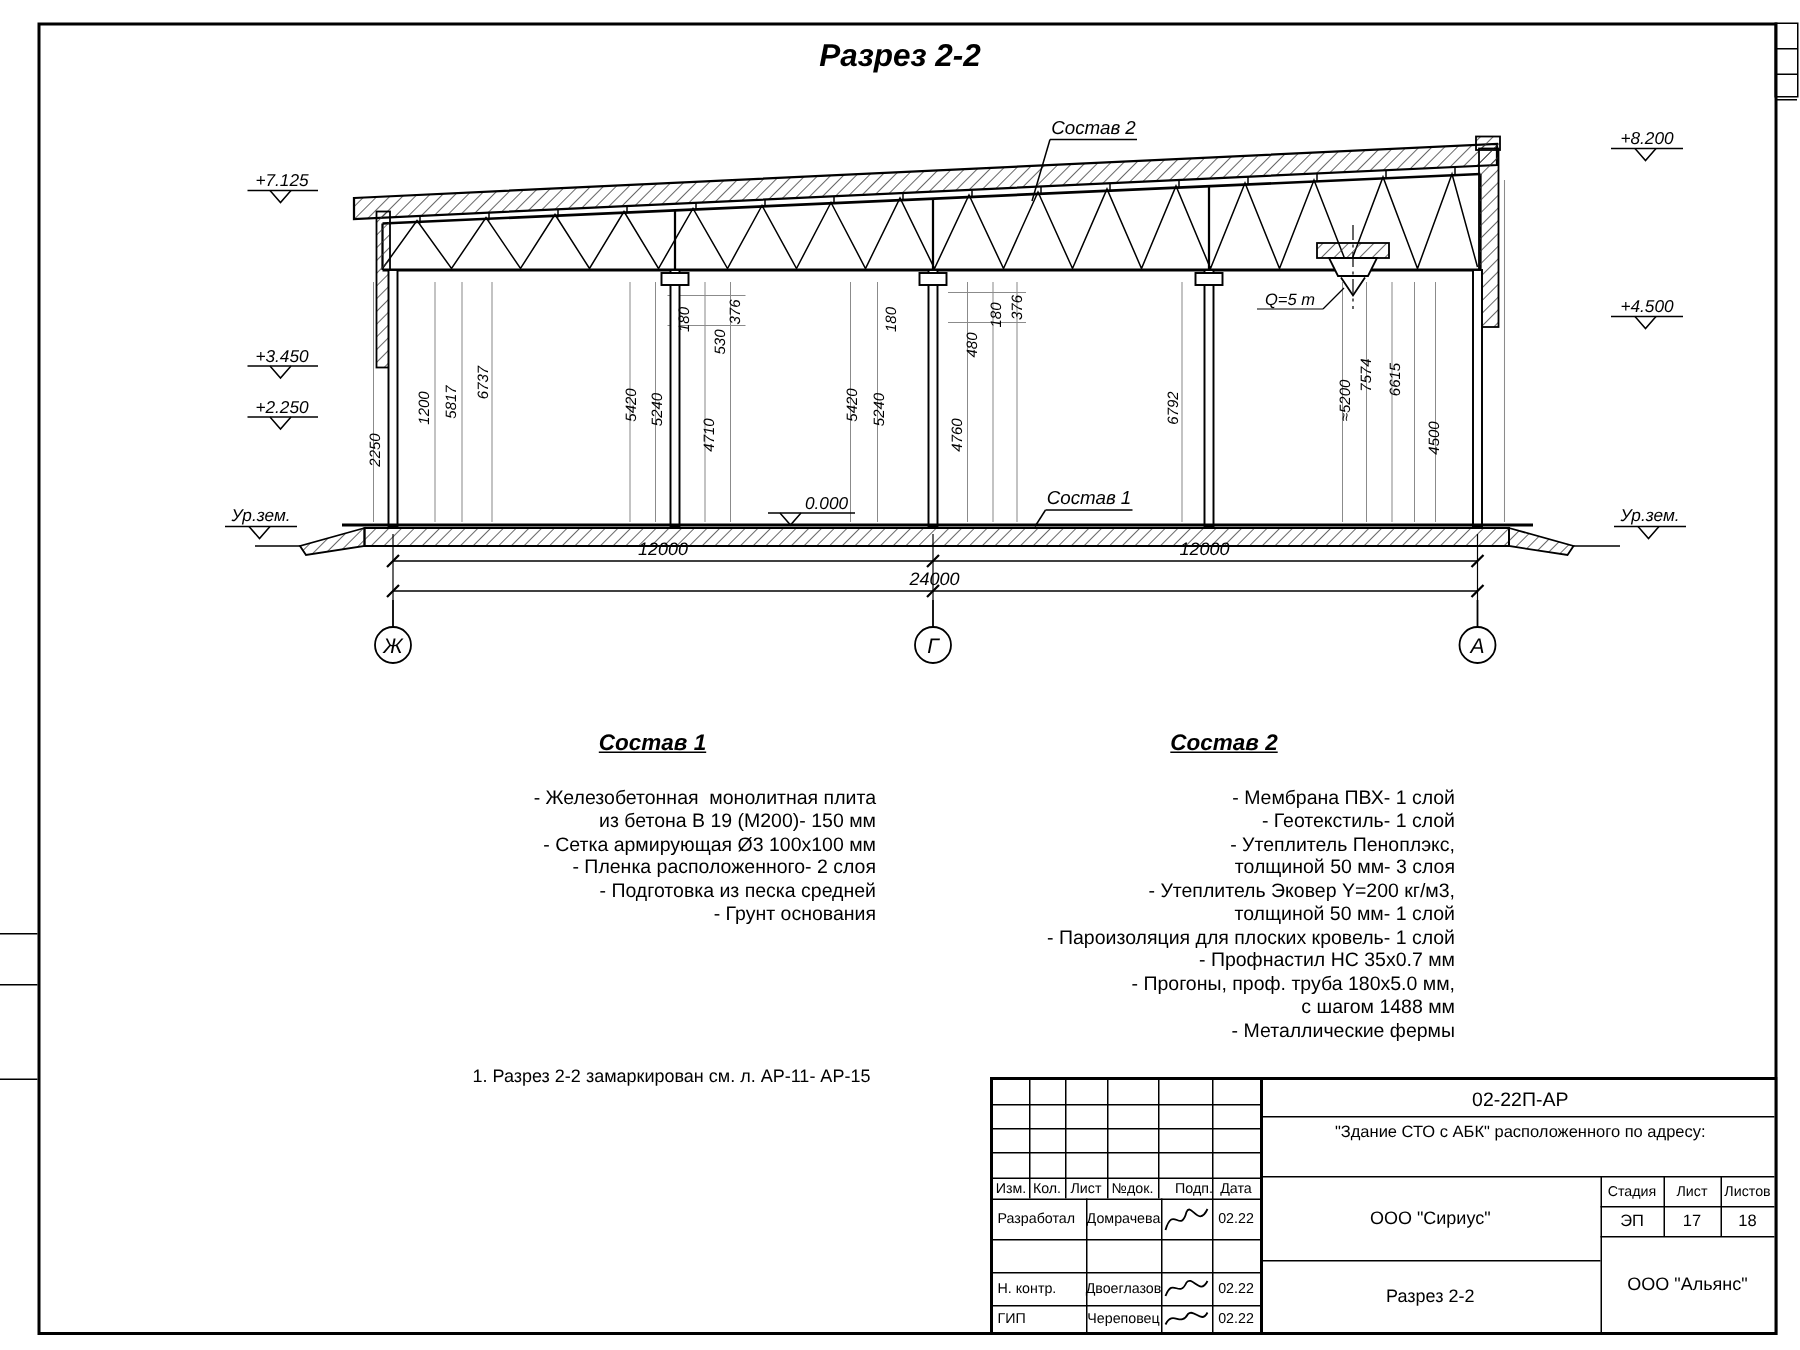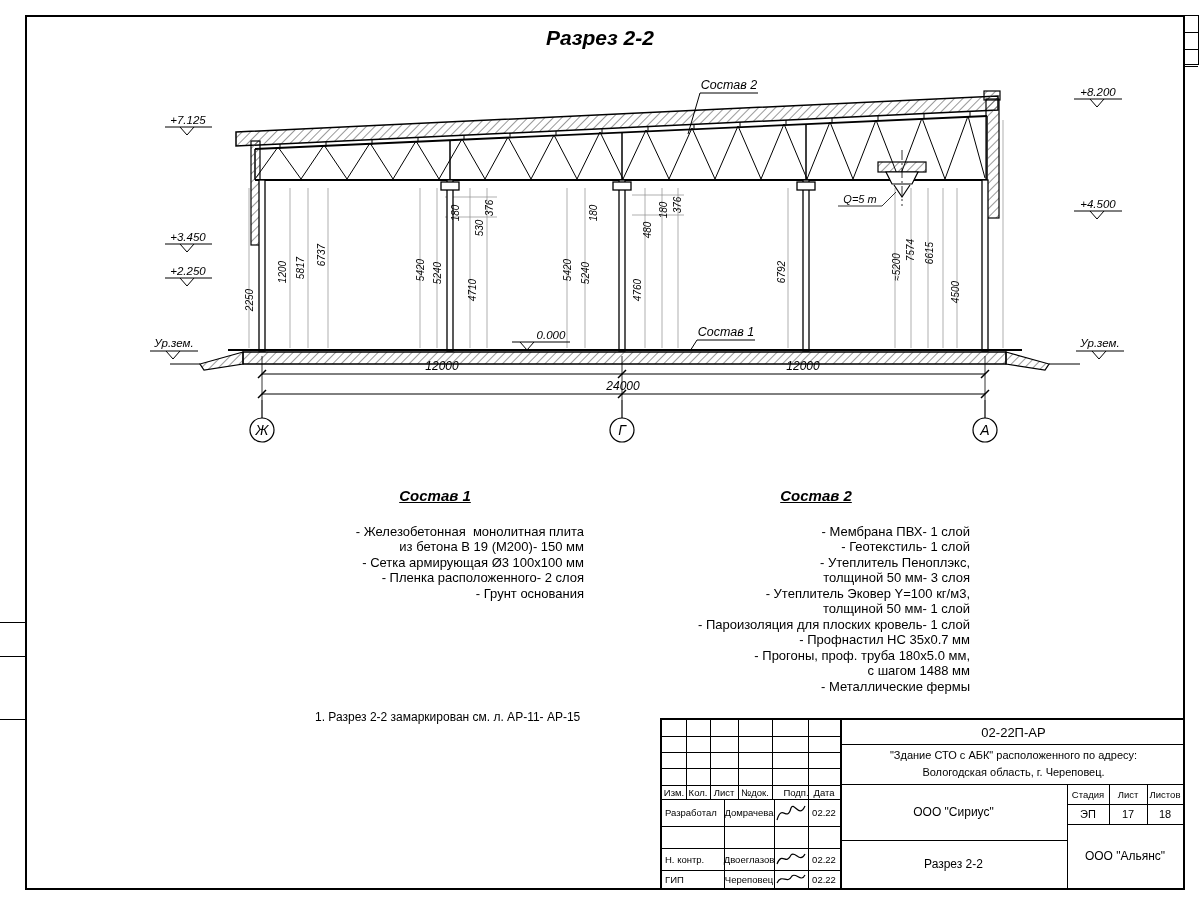--- a/index.html
+++ b/index.html
@@ -244,30 +244,31 @@
       <text class="axisl" x="985" y="435" stroke="none" fill="#000">А</text>
     </g>
   </svg>
 
   <div class="sostav" style="left:286px;top:488px;width:298px">
     <div class="head">Состав 1</div>
     <div class="srow"><span>- Железобетонная  монолитная плита</span><span></span></div>
     <div class="srow"><span>  из бетона В 19 (М200)</span><span>- 150 мм</span></div>
     <div class="srow"><span>- Сетка армирующая Ø3 100х100 мм</span><span></span></div>
     <div class="srow"><span>- Пленка расположенного</span><span>- 2 слоя</span></div>
+    <div class="srow"><span>- Подготовка из песка средней</span><span></span></div>
     <div class="srow"><span>- Грунт основания</span><span></span></div>
   </div>
 
   <div class="sostav" style="left:662px;top:488px;width:308px">
     <div class="head">Состав 2</div>
     <div class="srow"><span>- Мембрана ПВХ</span><span>- 1 слой</span></div>
     <div class="srow"><span>- Геотекстиль</span><span>- 1 слой</span></div>
     <div class="srow"><span>- Утеплитель Пеноплэкс,</span><span></span></div>
     <div class="srow"><span>  толщиной 50 мм</span><span>- 3 слоя</span></div>
-    <div class="srow"><span>- Утеплитель Эковер Y=100 кг/м3,</span><span></span></div>
+    <div class="srow"><span>- Утеплитель Эковер Y=200 кг/м3,</span><span></span></div>
     <div class="srow"><span>  толщиной 50 мм</span><span>- 1 слой</span></div>
     <div class="srow"><span>- Пароизоляция для плоских кровель</span><span>- 1 слой</span></div>
     <div class="srow"><span>- Профнастил НС 35х0.7 мм</span><span></span></div>
     <div class="srow"><span>- Прогоны, проф. труба 180х5.0 мм,</span><span></span></div>
     <div class="srow"><span>  с шагом 1488 мм</span><span></span></div>
     <div class="srow"><span>- Металлические фермы</span><span></span></div>
   </div>
 
   <div class="note">1. Разрез 2-2 замаркирован см. л. АР-11- АР-15</div>
 
@@ -321,21 +322,20 @@
       </svg>
     <svg class="sig" style="left:112px;top:129px" width="34" height="20" viewBox="0 0 34 20">
         <path d="M3,15 C8,2 12,17 17,6 C21,1 26,15 31,5" fill="none" stroke="#000" stroke-width="1.2"></path>
       </svg>
     <svg class="sig" style="left:112px;top:151px" width="34" height="16" viewBox="0 0 34 16">
         <path d="M3,12 C8,2 13,14 18,5 C22,1 27,12 31,4" fill="none" stroke="#000" stroke-width="1.2"></path>
       </svg>
 
     <div class="tbc big" style="left:178px;top:0;width:347px;height:24px">02-22П-АР</div>
     <div class="tbc med" style="left:178px;top:26px;width:347px;height:18px">"Здание СТО с АБК" расположенного по адресу:</div>
-    <div class="tbc med" style="left:178px;top:43px;width:347px;height:18px">Вологодская область, г. Череповец.</div>
     <div class="tbc org" style="left:178px;top:64px;width:227px;height:56px">ООО "Сириус"</div>
     <div class="tbc org" style="left:178px;top:120px;width:227px;height:48px">Разрез 2-2</div>
     <div class="tbc" style="left:405px;top:64px;width:42px;height:20px">Стадия</div>
     <div class="tbc" style="left:447px;top:64px;width:38px;height:20px">Лист</div>
     <div class="tbc" style="left:485px;top:64px;width:36px;height:20px">Листов</div>
     <div class="tbc med" style="left:405px;top:84px;width:42px;height:20px">ЭП</div>
     <div class="tbc med" style="left:447px;top:84px;width:38px;height:20px">17</div>
     <div class="tbc med" style="left:485px;top:84px;width:36px;height:20px">18</div>
     <div class="tbc org" style="left:405px;top:104px;width:116px;height:64px">ООО "Альянс"</div>
   </div>

